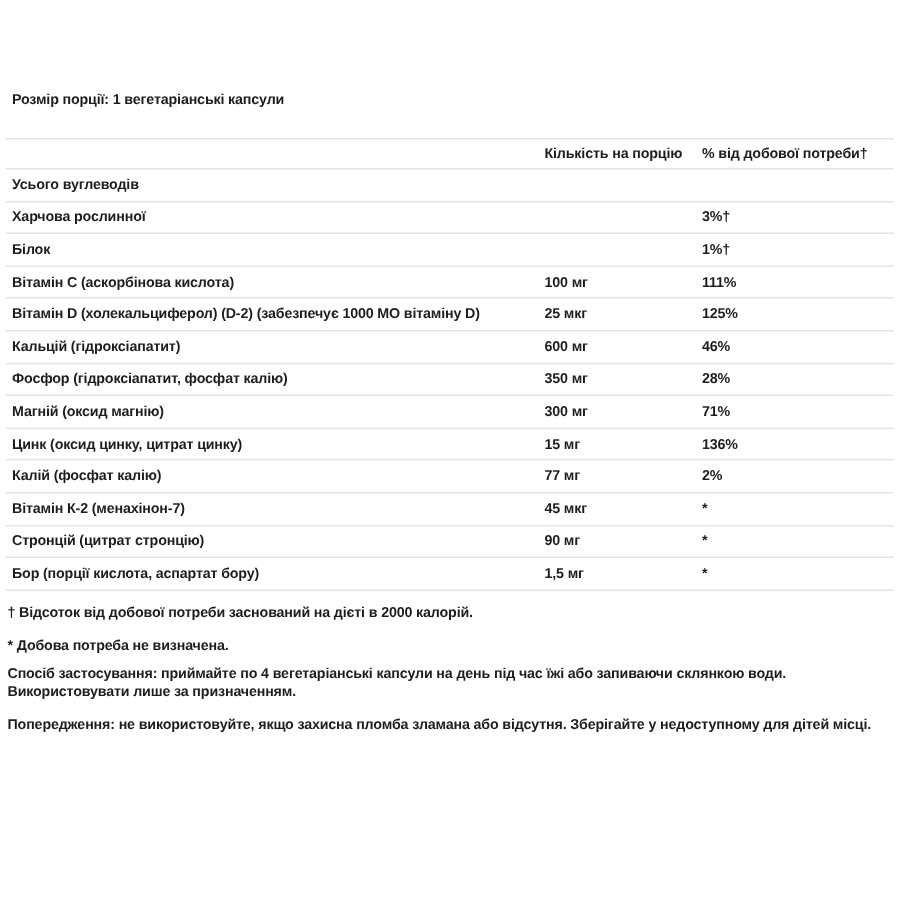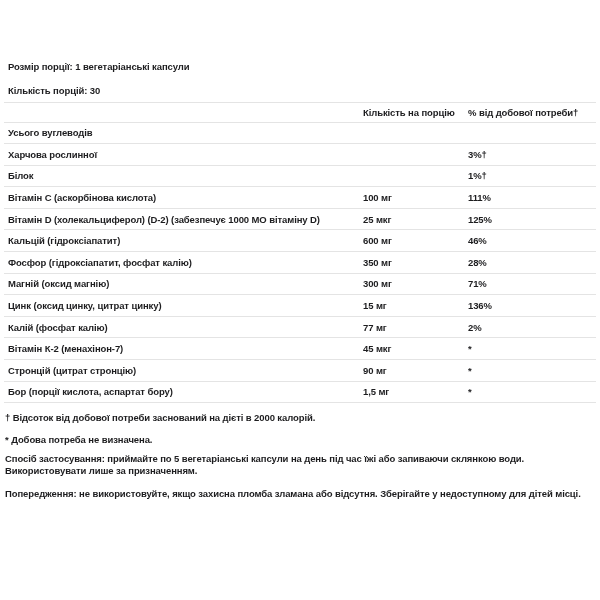--- a/index.html
+++ b/index.html
@@ -26,21 +26,21 @@
   .serving-line {
     font-size: 9.5px;
     line-height: 13px;
     padding-left: 4px;
     white-space: nowrap;
   }
   .serving-size { margin-top: 60px; }
   .servings-count { margin-top: 10.5px; }
 
   .facts-table {
-    margin-top: 5px;
+    margin-top: 19px;
     border-top: 1px solid #e4e4e4;
   }
   .t-row {
     display: grid;
     grid-template-columns: 359px 105px 1fr;
     align-items: center;
     border-bottom: 1px solid #e4e4e4;
     box-sizing: border-box;
   }
   .t-head { height: 20px; }
@@ -67,21 +67,20 @@
   .fn-other { margin-top: 8px; }
   .fn-warnings { margin-top: 9.5px; line-height: 13px; }
 </style>
 </head>
 <body>
 
 <div class="content">
 
   <div class="serving-line serving-size">Розмір порції: 1 вегетаріанські капсули</div>
 
-  <div class="serving-line servings-count">Кількість порцій: 30</div>
 
   <div class="facts-table">
 
     <div class="t-row t-head">
       <div class="cell c-label"></div>
       <div class="cell">Кількість на порцію</div>
       <div class="cell">% від добової потреби†</div>
     </div>
 
     <div class="t-row t-body-row">
@@ -152,21 +151,21 @@
 
   </div>
 
   <div class="footnotes">
 
     <div class="fn fn-dv">† Відсоток від добової потреби заснований на дієті в 2000 калорій.</div>
 
     <div class="fn fn-star">* Добова потреба не визначена.</div>
 
     <div class="fn fn-directions">
-      <div class="fn-line">Спосіб застосування: приймайте по 5 вегетаріанські капсули на день під час їжі або запиваючи склянкою води.</div>
+      <div class="fn-line">Спосіб застосування: приймайте по 4 вегетаріанські капсули на день під час їжі або запиваючи склянкою води.</div>
       <div class="fn-line">Використовувати лише за призначенням.</div>
     </div>
 
 
     <div class="fn fn-warnings">
       <div class="fn-line">Попередження: не використовуйте, якщо захисна пломба зламана або відсутня. Зберігайте у недоступному для дітей місці.</div>
     </div>
 
   </div>
 

